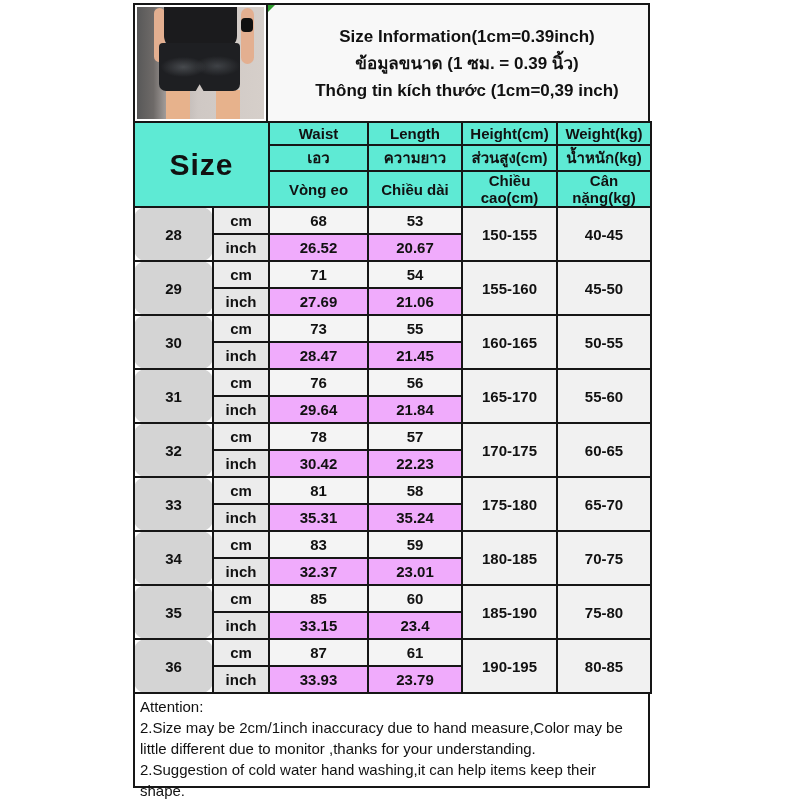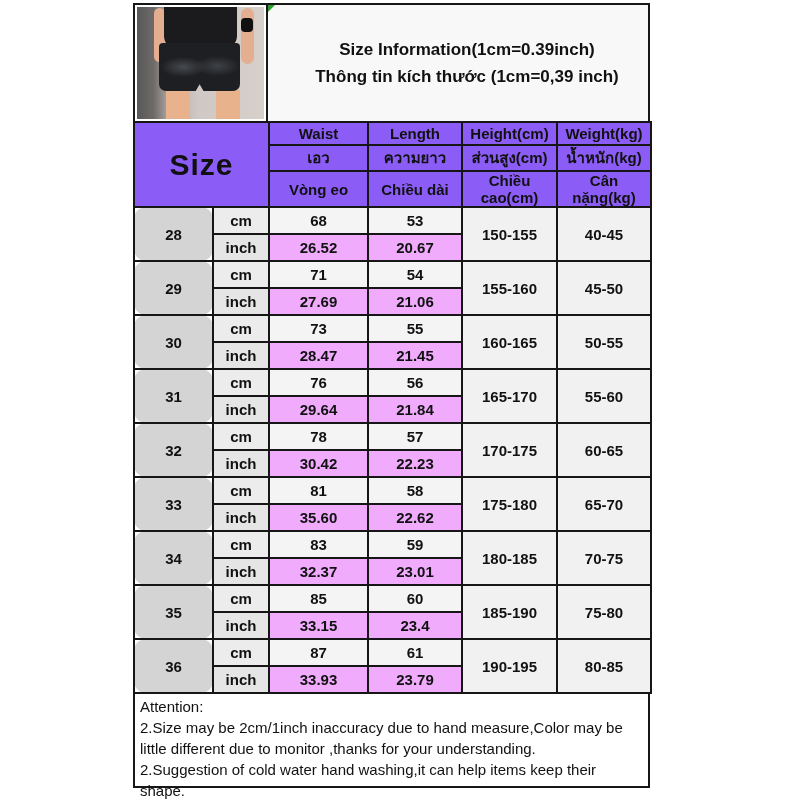--- a/index.html
+++ b/index.html
@@ -35,21 +35,21 @@
     display: flex; flex-direction: column; justify-content: center; text-align: center; padding-left: 18px; }
   .title-cell .t-line { font-weight: bold; font-size: 17px; line-height: 27px; }
   .comment-marker { position: absolute; top: 0; left: 0; width: 0; height: 0;
     border-top: 7px solid #2d9b2d; border-right: 7px solid transparent; }
 
   
   table.size-table { width: 517px; border-collapse: collapse; table-layout: fixed; }
   .size-table th, .size-table td { border: 2px solid #161616; text-align: center;
     vertical-align: middle; font-weight: bold; font-size: 15px; padding: 0; }
   .size-table thead tr { height: 23px; }
-  .size-table thead th { background: #8b5cf6; }
+  .size-table thead th { background: #5eead4; }
   th.size-big { font-size: 30px; letter-spacing: 1px; background: #d4d4d4; }
   .size-table tbody tr { height: 27px; }
   td.c-size { background: #d4d4d4; border-radius: 12px; }
   td.u-cm   { background: #ececec; }
   td.u-inch { background: #e5e5e5; }
   td.v-cm   { background: #f4f4f4; }
   td.v-inch { background: #f0abfc; }
   td.c-range{ background: #f1f1f1; }
 
   
@@ -69,20 +69,21 @@
         <div class="model-tee"></div>
         <div class="watch"></div>
         <div class="model-leg-l"></div>
         <div class="model-leg-r"></div>
         <div class="model-shorts"></div>
       </div>
     </div>
     <div class="title-cell">
       <div class="comment-marker"></div>
       <div class="t-line">Size Information(1cm=0.39inch)</div>
+      <div class="t-line">ข้อมูลขนาด (1 ซม. = 0.39 นิ้ว)</div>
       <div class="t-line">Thông tin kích thước (1cm=0,39 inch)</div>
     </div>
   </div>
 
   <table class="size-table">
     <colgroup>
       <col style="width:79px">
         <col style="width:56px">
         <col style="width:99px">
       <col style="width:94px">
@@ -179,22 +180,22 @@
         <tr>
           <td class="c-size" rowspan="2">33</td>
           <td class="u-cm">cm</td>
           <td class="v-cm">81</td>
           <td class="v-cm">58</td>
           <td class="c-range" rowspan="2">175-180</td>
           <td class="c-range" rowspan="2">65-70</td>
         </tr>
         <tr>
           <td class="u-inch">inch</td>
-          <td class="v-inch">35.60</td>
-          <td class="v-inch">22.62</td>
+          <td class="v-inch">35.31</td>
+          <td class="v-inch">35.24</td>
         </tr>
         <tr>
           <td class="c-size" rowspan="2">34</td>
           <td class="u-cm">cm</td>
           <td class="v-cm">83</td>
           <td class="v-cm">59</td>
           <td class="c-range" rowspan="2">180-185</td>
           <td class="c-range" rowspan="2">70-75</td>
         </tr>
         <tr>

